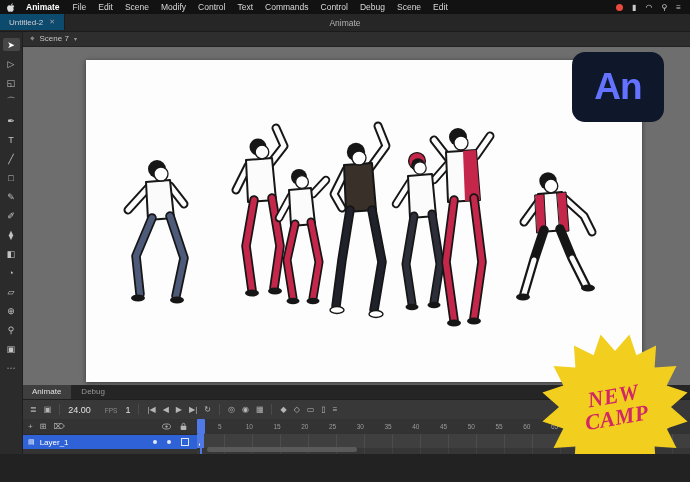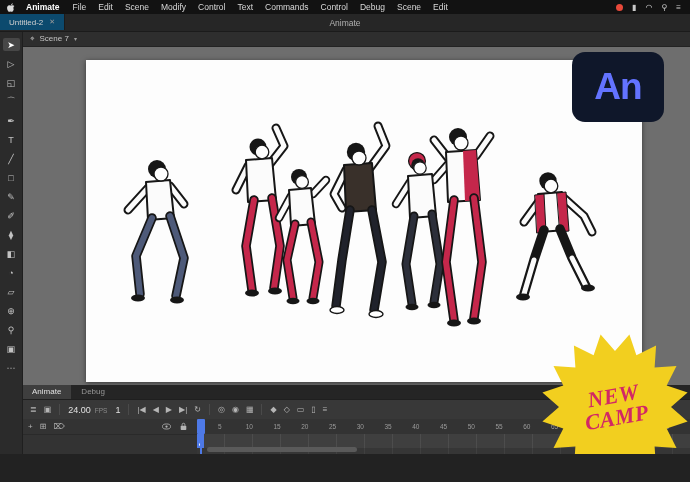--- a/index.html
+++ b/index.html
@@ -46,21 +46,21 @@
 
   
   .timeline{position:absolute;left:22px;right:0;top:385px;bottom:0;background:#333;z-index:5;}
   .tl-tabs{height:14px;background:#252525;display:flex;font-size:8px;color:#979797;border-bottom:1px solid #1f1f1f;}
   .tl-tab{padding:2px 10px 0 10px;}
   .tl-tab.active{background:#3e3e3e;color:#e0e0e0;}
   .tl-toolbar{height:19px;background:#383838;border-bottom:1px solid #2a2a2a;display:flex;
     align-items:center;gap:8px;padding:0 8px;font-size:8px;color:#b5b5b5;}
   .tl-group{display:flex;align-items:center;gap:7px;}
   .tl-sep{width:1px;height:11px;background:#4a4a4a;}
-  .fps-group{display:flex;align-items:baseline;gap:4px;}
+  .fps-group{display:flex;align-items:baseline;gap:14px;}
   .fps-value{color:#e0e0e0;font-size:9px;}
   .fps-label{font-size:6.5px;color:#8a8a8a;}
   .cur-frame{color:#e0e0e0;font-size:9px;}
   .tl-icon{font-size:8px;color:#b5b5b5;white-space:nowrap;}
   .tl-body{position:absolute;top:34px;left:0;right:0;bottom:0;overflow:hidden;}
   .layer-panel{position:absolute;left:0;top:0;bottom:0;width:175px;background:#333;border-right:1px solid #262626;}
   .layer-toolbar{height:15px;display:flex;align-items:center;gap:7px;padding:0 6px;color:#b5b5b5;
     font-size:8px;border-bottom:1px solid #2a2a2a;}
   .col-icons{margin-left:auto;display:flex;gap:9px;align-items:center;padding-right:4px;}
   .layer-row{height:14px;display:flex;align-items:center;gap:5px;padding:0 6px;background:#2f62d6;
@@ -311,20 +311,29 @@
             <svg width="9" height="7" viewBox="0 0 12 8">
               <ellipse cx="6" cy="4" rx="5.4" ry="3.4" fill="none" stroke="#b5b5b5" stroke-width="1.1"></ellipse>
               <circle cx="6" cy="4" r="1.5" fill="#b5b5b5"></circle>
             </svg>
             <svg width="7" height="9" viewBox="0 0 10 12">
               <rect x="1" y="5" width="8" height="6" rx="1" fill="#b5b5b5"></rect>
               <path d="M3,5 V3.4 a2,2 0 0 1 4,0 V5" fill="none" stroke="#b5b5b5" stroke-width="1.2"></path>
             </svg>
           </span>
         </div>
+        <div class="layer-row">
+          <span class="page-glyph">▤</span>
+          <span>Layer_1</span>
+          <span class="dots">
+            <span class="dot"></span>
+            <span class="dot"></span>
+            <span class="outline-sq"></span>
+          </span>
+        </div>
       </div>
       <div class="track-area">
         <div class="ruler" id="ruler">
             <span class="ruler-num" style="left: 20.975px;">5</span>
             <span class="ruler-num" style="left: 48.725px;">10</span>
             <span class="ruler-num" style="left: 76.475px;">15</span>
             <span class="ruler-num" style="left: 104.225px;">20</span>
             <span class="ruler-num" style="left: 131.975px;">25</span>
             <span class="ruler-num" style="left: 159.725px;">30</span>
             <span class="ruler-num" style="left: 187.475px;">35</span>

